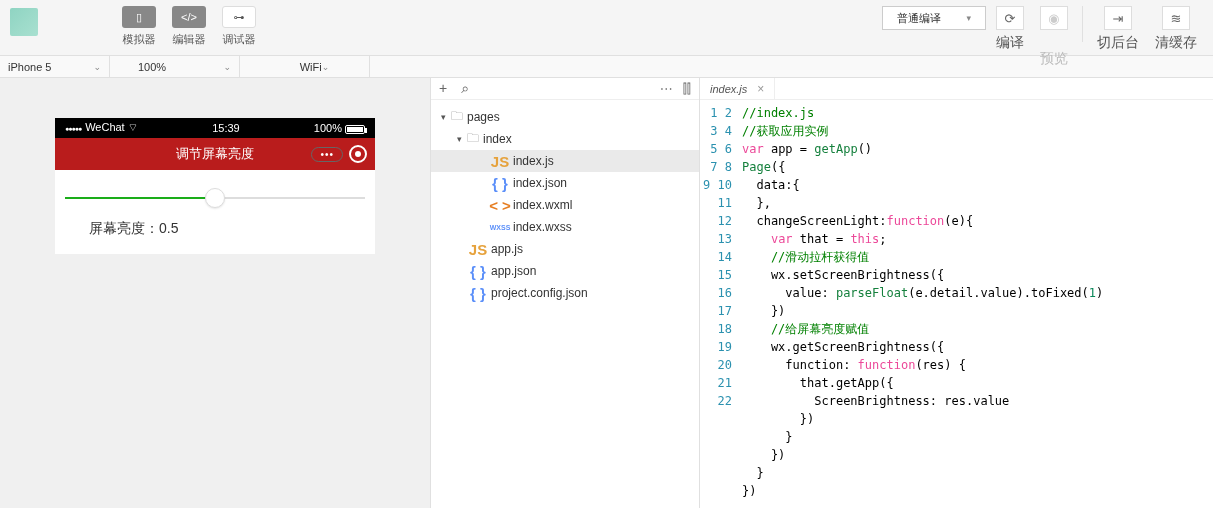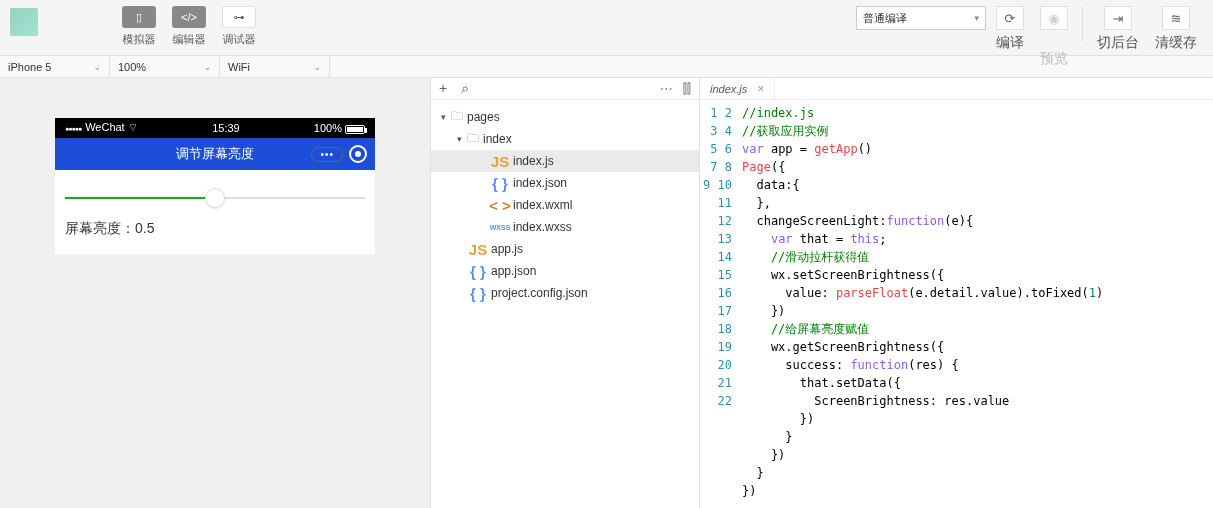--- a/index.html
+++ b/index.html
@@ -5,49 +5,49 @@
   * { box-sizing: border-box; margin: 0; padding: 0; }
   body { font-family: -apple-system, "Segoe UI", Arial, sans-serif; font-size: 12px; color: #333; background: #fff; width: 1213px; height: 508px; overflow: hidden; }
   .toolbar { height: 56px; background: #f5f5f5; border-bottom: 1px solid #e0e0e0; display: flex; align-items: flex-start; padding: 6px 10px 0 10px; position: relative; }
   .avatar { width: 28px; height: 28px; background: linear-gradient(135deg, #8fd4c2, #a8e0d0); border-radius: 2px; margin-right: 80px; margin-top: 2px; }
   .tb-group { display: flex; gap: 8px; }
   .tb-btn { display: flex; flex-direction: column; align-items: center; gap: 4px; cursor: pointer; padding: 0 4px; }
   .tb-btn .ic { width: 34px; height: 22px; background: #888; border-radius: 3px; display: flex; align-items: center; justify-content: center; color: #fff; font-size: 11px; }
   .tb-btn.light .ic { background: #fff; border: 1px solid #ddd; color: #555; }
   .tb-btn .lbl { font-size: 11px; color: #555; }
   .tb-right { position: absolute; right: 10px; top: 6px; display: flex; align-items: flex-start; gap: 4px; }
-  .compile-select { width: 130px; height: 24px; border: 1px solid #ccc; background: #fff; display: flex; align-items: center; padding: 0 6px; font-size: 11px; justify-content: space-between; }
+  .compile-select { width: 104px; height: 24px; border: 1px solid #ccc; background: #fff; display: flex; align-items: center; padding: 0 14px; font-size: 11px; justify-content: space-between; }
   .r-btn { display: flex; flex-direction: column; align-items: center; gap: 4px; padding: 0 6px; cursor: pointer; }
   .r-btn .ic2 { width: 28px; height: 24px; border: 1px solid #ddd; background: #fff; display: flex; align-items: center; justify-content: center; font-size: 13px; color: #666; }
   .r-btn .lbl { font-size: 14px; color: #555; }
   .r-btn.disabled .lbl { color: #bbb; margin-top: 16px; }
   .r-btn.disabled .ic2 { color: #ccc; }
   .sep { width: 1px; height: 36px; background: #e0e0e0; margin: 0 4px; }
-  .subbar { height: 22px; background: #f9f9f9; border-bottom: 1px solid #e0e0e0; display: flex; align-items: center; }
+  .subbar { height: 22px; background: #f9f9f9; border-bottom: 1px solid #e0e0e0; display: flex; align-items: center; gap: 20px; }
   .dd { height: 22px; border-right: 1px solid #e0e0e0; display: flex; align-items: center; justify-content: space-between; padding: 0 8px; font-size: 11px; cursor: pointer; }
   .dd.device { width: 110px; }
   .dd.zoom { width: 110px; }
-  .dd.net { width: 110px; }
+  .dd.net { width: 110px; justify-content: center; }
   .chev { font-size: 9px; color: #888; }
   .main { display: flex; height: 430px; }
   .sim { width: 430px; background: #f0f0f0; display: flex; flex-direction: column; align-items: center; padding-top: 40px; }
   .phone { width: 320px; background: #fff; }
   .phone-status { height: 20px; background: #000; color: #fff; display: flex; align-items: center; justify-content: space-between; padding: 0 10px; font-size: 11px; }
   .dots::before { content: "●●●●●"; letter-spacing: -1px; font-size: 7px; margin-right: 4px; }
-  .phone-nav { height: 32px; background: #1d4ed8; color: #fff; display: flex; align-items: center; justify-content: center; position: relative; font-size: 13px; }
+  .phone-nav { height: 32px; background: #b91c1c; color: #fff; display: flex; align-items: center; justify-content: center; position: relative; font-size: 13px; }
   .phone-nav .right { position: absolute; right: 8px; display: flex; align-items: center; gap: 6px; }
   .pill { border: 1px solid #666; border-radius: 12px; padding: 1px 8px; font-size: 10px; letter-spacing: 1px; }
   .circ { width: 18px; height: 18px; border: 2px solid #fff; border-radius: 50%; display: flex; align-items: center; justify-content: center; }
   .circ::after { content: ""; width: 6px; height: 6px; background: #fff; border-radius: 50%; }
   .phone-body { padding: 16px 10px; }
   .slider { position: relative; height: 24px; margin-bottom: 10px; }
   .track { position: absolute; top: 11px; left: 0; right: 0; height: 2px; background: #ddd; }
   .track-fill { position: absolute; top: 11px; left: 0; width: 50%; height: 2px; background: #1aad19; }
   .thumb { position: absolute; top: 2px; left: calc(50% - 10px); width: 20px; height: 20px; background: #fff; border: 1px solid #ddd; border-radius: 50%; box-shadow: 0 1px 2px rgba(0,0,0,0.1); }
-  .bright-label { font-size: 14px; color: #333; }
+  .bright-label { font-size: 14px; color: #333; margin-left: 24px; }
   .tree-pane { width: 270px; border-left: 1px solid #e0e0e0; border-right: 1px solid #e0e0e0; display: flex; flex-direction: column; }
   .tree-head { height: 22px; border-bottom: 1px solid #eee; display: flex; align-items: center; justify-content: space-between; padding: 0 8px; color: #666; }
   .tree-head .left { display: flex; gap: 14px; font-size: 14px; }
   .tree-head .right { display: flex; gap: 10px; font-size: 13px; }
   .tree { padding: 6px 0; font-size: 12px; }
   .tree-row { display: flex; align-items: center; height: 22px; padding-left: 10px; cursor: pointer; }
   .tree-row.sel { background: #eaeaea; }
   .tri { width: 10px; font-size: 9px; color: #555; }
   .fold { color: #888; margin-right: 4px; font-size: 12px; }
   .ficon { width: 22px; font-size: 15px; font-weight: bold; text-align: center; margin-right: 2px; }
@@ -57,23 +57,23 @@
   .wxss { color: #5b8ff9; font-size: 7px; }
   .indent1 { padding-left: 26px; }
   .indent3 { padding-left: 58px; }
   .editor { flex: 1; display: flex; flex-direction: column; }
   .tab-bar { height: 22px; border-bottom: 1px solid #eee; display: flex; align-items: center; }
   .tab { height: 22px; display: flex; align-items: center; gap: 10px; padding: 0 10px; font-size: 11px; font-style: italic; color: #555; border-right: 1px solid #eee; }
   .tab .x { font-style: normal; color: #999; cursor: pointer; font-size: 12px; }
   .code { display: flex; font-family: Consolas, Monaco, monospace; font-size: 12px; line-height: 18px; padding-top: 4px; }
   .gutter { width: 42px; text-align: right; color: #2b91af; padding-right: 10px; user-select: none; }
   .src { flex: 1; white-space: pre; color: #000; }
-  .kw { color: #8b5cf6; }
+  .kw { color: #ec4899; }
   .cm { color: #008000; }
-  .fn { color: #ef4444; }
+  .fn { color: #15803d; }
   .num { color: #098658; }
   .bat { display: inline-block; width: 20px; height: 9px; border: 1px solid #fff; border-radius: 2px; position: relative; vertical-align: middle; }
   .bat::after { content: ""; position: absolute; right: -3px; top: 2px; width: 2px; height: 5px; background: #fff; }
   .bat::before { content: ""; position: absolute; left: 1px; top: 1px; bottom: 1px; right: 1px; background: #fff; }
 </style>
 </head>
 <body>
 
 <div class="toolbar">
   <div class="avatar"></div>
@@ -253,22 +253,22 @@
 <span>  data:{</span>
 <span>  },</span>
 <span>  changeScreenLight:</span><span class="kw">function</span><span>(e){</span>
 <span>    </span><span class="kw">var</span><span> that = </span><span class="kw">this</span><span>;</span>
 <span class="cm">    //滑动拉杆获得值</span>
 <span>    wx.setScreenBrightness({</span>
 <span>      value: </span><span class="fn">parseFloat</span><span>(e.detail.value).toFixed(</span><span class="num">1</span><span>)</span>
 <span>    })</span>
 <span class="cm">    //给屏幕亮度赋值</span>
 <span>    wx.getScreenBrightness({</span>
-<span>      success: </span><span class="kw">function</span><span>(res) {</span>
-<span>        that.setData({</span>
+<span>      function: </span><span class="kw">function</span><span>(res) {</span>
+<span>        that.getApp({</span>
 <span>          ScreenBrightness: res.value</span>
 <span>        })</span>
 <span>      }</span>
 <span>    })</span>
 <span>  }</span>
 <span>})</span></div>
     </div>
   </div>
 
 </div>

